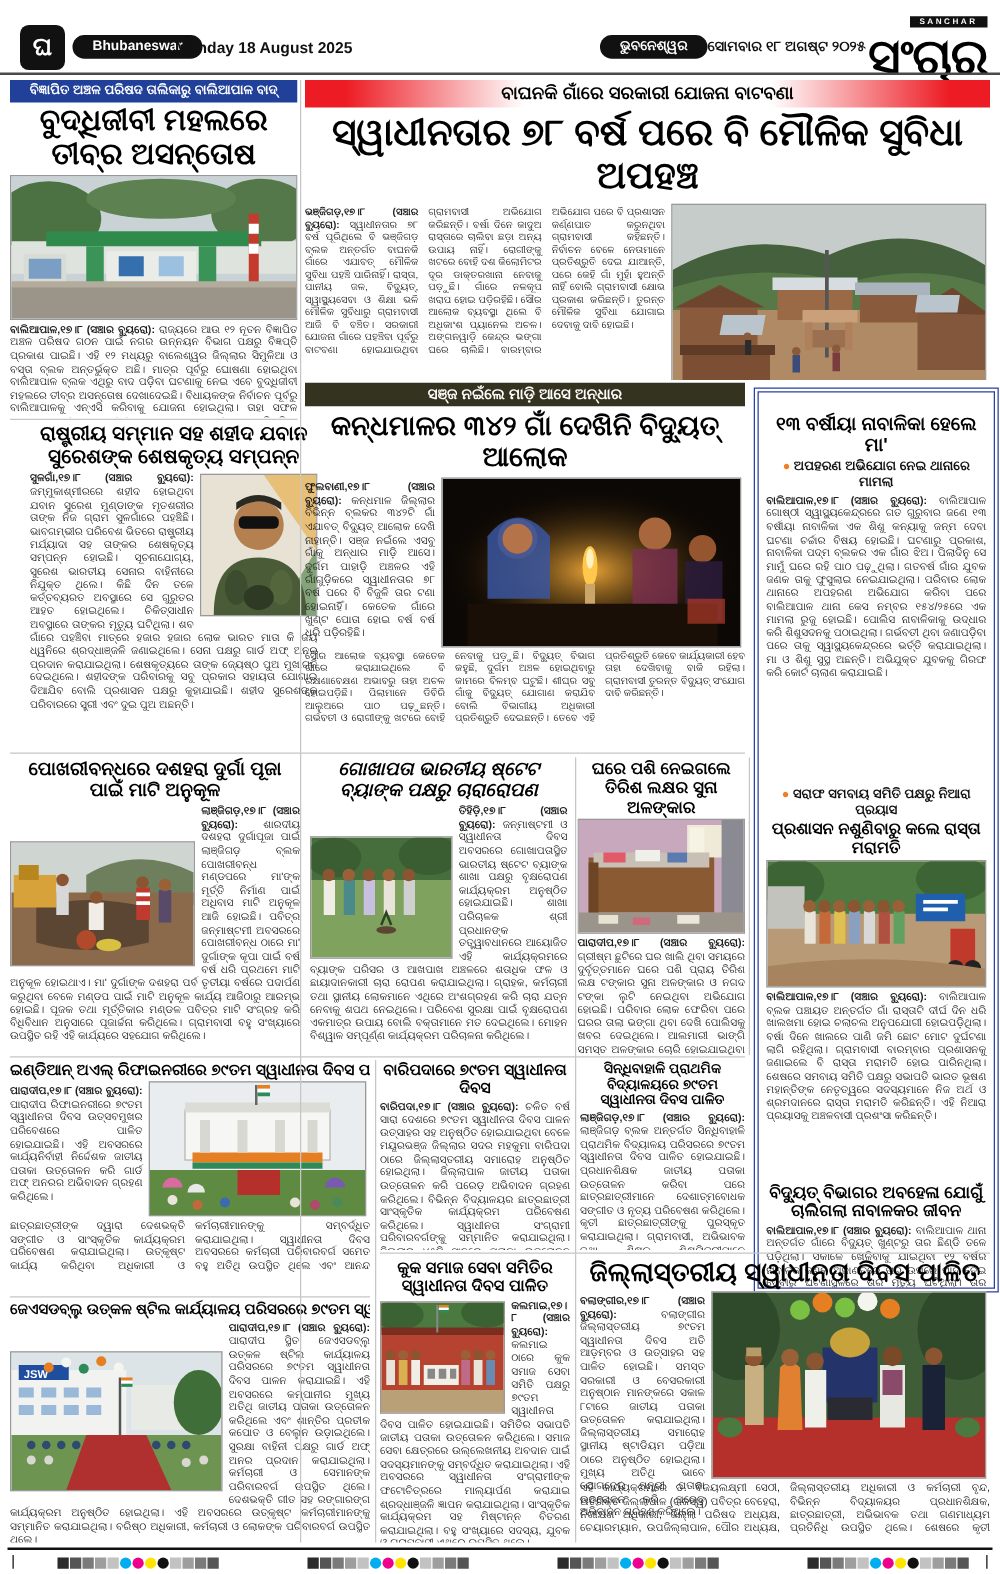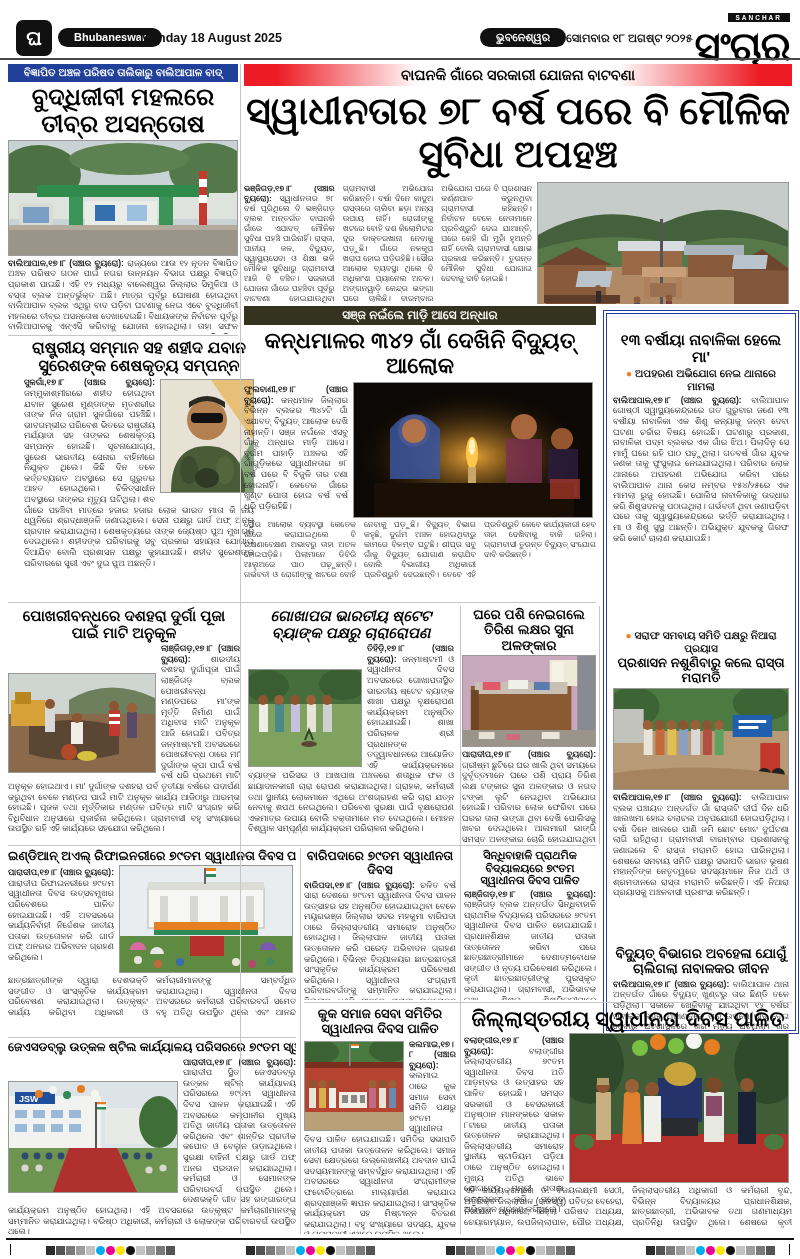--- a/index.html
+++ b/index.html
@@ -89,21 +89,21 @@
           <rect x="14" y="66" width="26" height="16" fill="#7a9ec4"></rect>
         <rect x="0" y="88" width="228" height="26" fill="#9b9589"></rect>
         <rect x="0" y="84" width="228" height="5" fill="#b3ab9c"></rect>
       </svg>
     </div>
     <p class="body"><b class="dl">ବାଲିଆପାଳ,୧୭।୮ (ସଞ୍ଚାର ବ୍ୟୁରୋ):</b> <span>ରାଜ୍ୟରେ ଆଉ ୧୨ ନୂତନ ବିଜ୍ଞାପିତ ଅଞ୍ଚଳ ପରିଷଦ ଗଠନ ପାଇଁ ନଗର ଉନ୍ନୟନ ବିଭାଗ ପକ୍ଷରୁ ବିଜ୍ଞପ୍ତି ପ୍ରକାଶ ପାଇଛି। ଏହି ୧୨ ମଧ୍ୟରୁ ବାଲେଶ୍ୱର ଜିଲ୍ଲାର ସିମୁଳିଆ ଓ ବସ୍ତା ବ୍ଲକ ଅନ୍ତର୍ଭୁକ୍ତ ଅଛି। ମାତ୍ର ପୂର୍ବରୁ ଘୋଷଣା ହୋଇଥିବା ବାଲିଆପାଳ ବ୍ଲକ ଏଥିରୁ ବାଦ ପଡ଼ିବା ଘଟଣାକୁ ନେଇ ଏବେ ବୁଦ୍ଧିଜୀବୀ ମହଲରେ ତୀବ୍ର ଅସନ୍ତୋଷ ଦେଖାଦେଇଛି। ବିଧାୟକଙ୍କ ନିର୍ବାଚନ ପୂର୍ବରୁ ବାଲିଆପାଳକୁ ଏନ୍‌ଏସି କରିବାକୁ ଯୋଜନା ହୋଇଥିଲା। ତାହା ସଫଳ ନହେବାରୁ ସ୍ଥାନୀୟ ବୁଦ୍ଧିଜୀବୀ ତଥା ସାଧାରଣରେ ତୀବ୍ର ପ୍ରତିକ୍ରିୟା ପ୍ରକାଶ ପାଇଛି।</span></p>
   </section>
 
   <section class="blk" style="left:244px;top:64px;width:548px;height:240px;">
     <div class="kicker redfade">ବାଘନକି ଗାଁରେ ସରକାରୀ ଯୋଜନା ବାଟବଣା</div>
-    <h1 class="hl" style="font-size:38px;margin:4px 0 5px 0;">ସ୍ୱାଧୀନତାର ୭୮ ବର୍ଷ ପରେ ବି ମୌଳିକ ସୁବିଧା ଅପହଞ୍ଚ</h1>
+    <h1 class="hl" style="font-size:30px;margin:4px 0 5px 0;">ସ୍ୱାଧୀନତାର ୭୮ ବର୍ଷ ପରେ ବି ମୌଳିକ ସୁବିଧା ଅପହଞ୍ଚ</h1>
     <div class="row">
       <div style="width:288px;height:162px;overflow:hidden;">
         <p class="body cols3" style="height:162px;font-size:8px;line-height:10px;"><b class="dl">ଭଞ୍ଜିଗଡ଼,୧୭।୮ (ସଞ୍ଚାର ବ୍ୟୁରୋ):</b> <span>ସ୍ୱାଧୀନତାର ୭୮ ବର୍ଷ ପୂରିଥିଲେ ବି ଭଞ୍ଜିଗଡ଼ ବ୍ଲକ ଅନ୍ତର୍ଗତ ବାଘନକି ଗାଁରେ ଏଯାବତ୍ ମୌଳିକ ସୁବିଧା ପହଞ୍ଚି ପାରିନାହିଁ। ରାସ୍ତା, ପାନୀୟ ଜଳ, ବିଦ୍ୟୁତ୍, ସ୍ୱାସ୍ଥ୍ୟସେବା ଓ ଶିକ୍ଷା ଭଳି ମୌଳିକ ସୁବିଧାରୁ ଗ୍ରାମବାସୀ ଆଜି ବି ବଞ୍ଚିତ। ସରକାରୀ ଯୋଜନା ଗାଁରେ ପହଞ୍ଚିବା ପୂର୍ବରୁ ବାଟବଣା ହୋଇଯାଉଥିବା ଗ୍ରାମବାସୀ ଅଭିଯୋଗ କରିଛନ୍ତି। ବର୍ଷା ଦିନେ କାଦୁଅ ରାସ୍ତାରେ ଚାଲିବା ଛଡ଼ା ଅନ୍ୟ ଉପାୟ ନାହିଁ। ରୋଗୀଙ୍କୁ ଖଟରେ ବୋହି ଦଶ କିଲୋମିଟର ଦୂର ଡାକ୍ତରଖାନା ନେବାକୁ ପଡ଼ୁଛି। ଗାଁରେ ନଳକୂପ ଖରାପ ହୋଇ ପଡ଼ିରହିଛି। ସୌର ଆଲୋକ ବ୍ୟବସ୍ଥା ଥିଲେ ବି ଅଧିକାଂଶ ପ୍ୟାନେଲ ଅଚଳ। ଅଙ୍ଗନୱାଡ଼ି କେନ୍ଦ୍ର ଭଙ୍ଗା ଘରେ ଚାଲିଛି। ବାରମ୍ବାର ଅଭିଯୋଗ ପରେ ବି ପ୍ରଶାସନ କର୍ଣ୍ଣପାତ କରୁନଥିବା ଗ୍ରାମବାସୀ କହିଛନ୍ତି। ନିର୍ବାଚନ ବେଳେ ନେତାମାନେ ପ୍ରତିଶ୍ରୁତି ଦେଇ ଯାଆନ୍ତି, ପରେ କେହି ଗାଁ ମୁହାଁ ହୁଅନ୍ତି ନାହିଁ ବୋଲି ଗ୍ରାମବାସୀ କ୍ଷୋଭ ପ୍ରକାଶ କରିଛନ୍ତି। ତୁରନ୍ତ ମୌଳିକ ସୁବିଧା ଯୋଗାଇ ଦେବାକୁ ଦାବି ହୋଇଛି।</span></p>
       </div>
       <div class="photo" style="width:250px;height:154px;flex:none;">
         <svg viewBox="0 0 250 154" preserveAspectRatio="none">
           <rect width="250" height="154" fill="#c6ccc9"></rect>
           <path d="M0,52 Q60,18 125,40 Q190,10 250,48 L250,70 L0,70 Z" fill="#44603c"></path>
           <path d="M0,66 Q70,44 140,62 Q200,46 250,64 L250,86 L0,86 Z" fill="#567947"></path>
           <rect x="0" y="84" width="250" height="70" fill="#b08a64"></rect>

